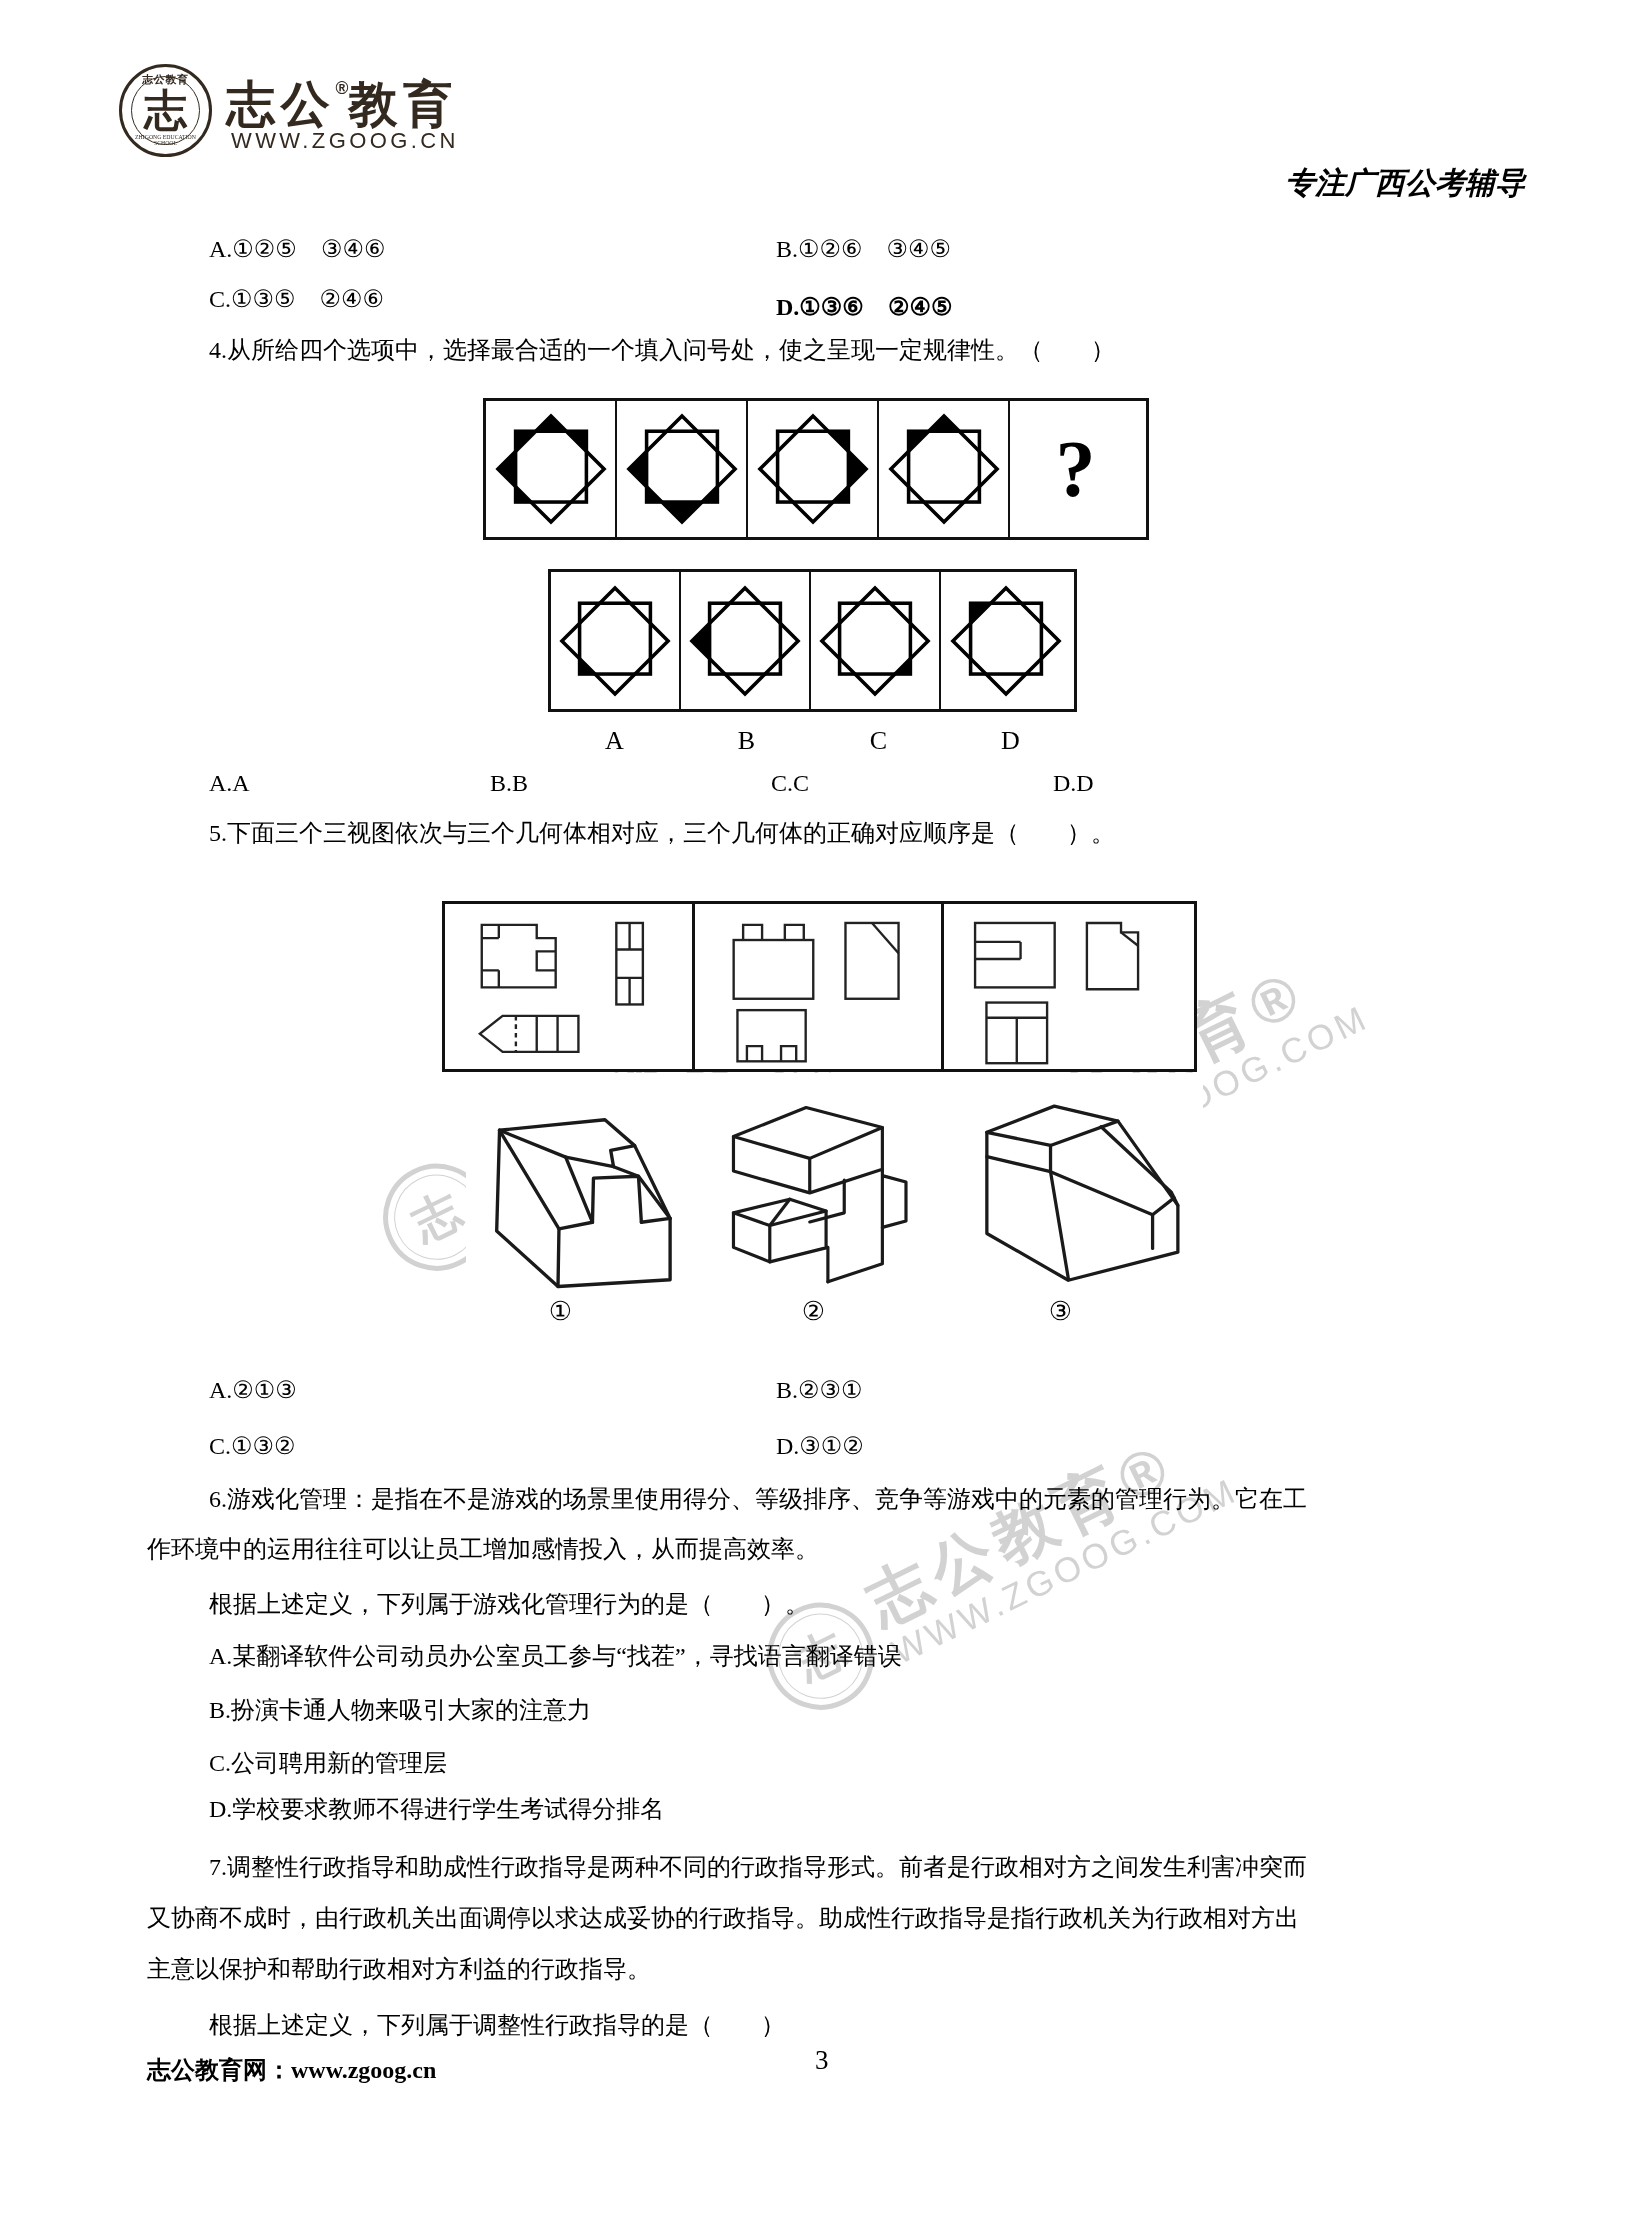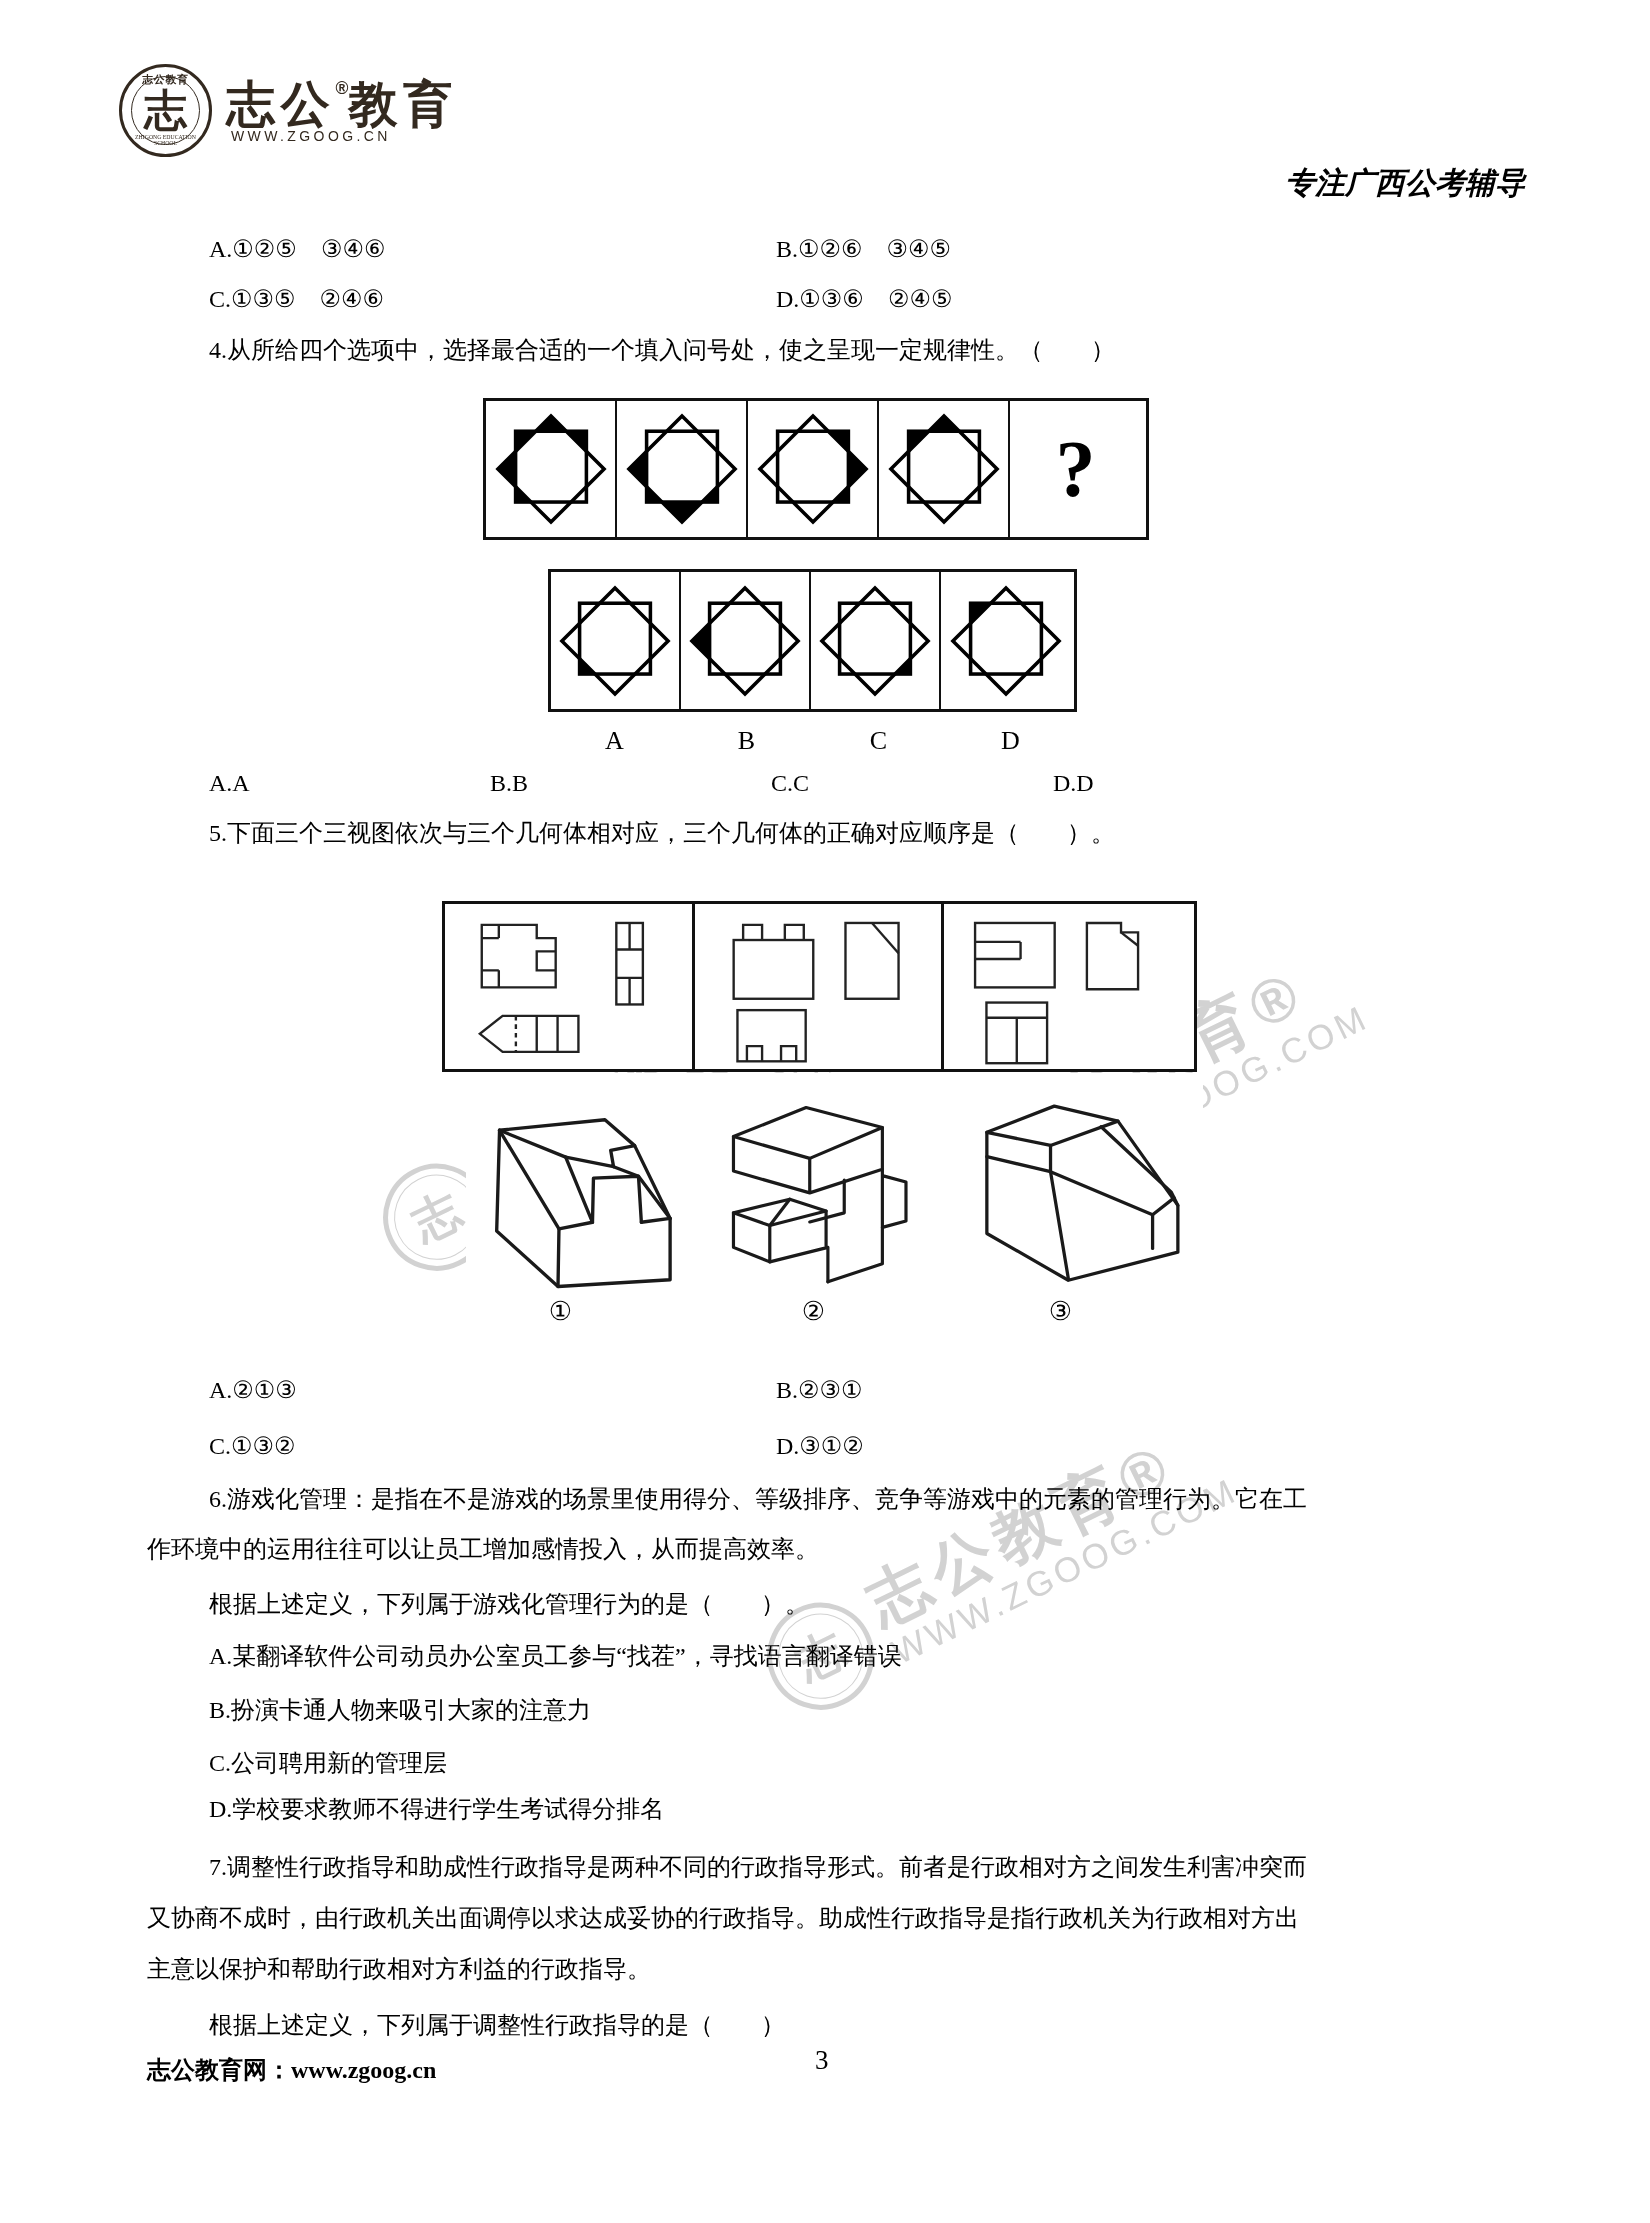--- a/index.html
+++ b/index.html
@@ -14,21 +14,21 @@
         border-radius:50%;display:flex;align-items:center;justify-content:center;}
   .seal-char{font-family:"Liberation Sans",sans-serif;font-weight:bold;font-size:43px;color:#33291f;}
   .seal-top{position:absolute;top:5.8px;left:0;right:0;text-align:center;font-size:10.7px;color:#33291f;
         font-weight:bold;letter-spacing:1px;}
   .seal-bottom{position:absolute;bottom:6.8px;left:0;right:0;text-align:center;font-size:6.8px;color:#33291f;
         letter-spacing:0px;transform:scale(.85);}
   .brand{position:absolute;left:226px;top:72px;font-family:"Liberation Sans",sans-serif;
         font-weight:bold;font-size:49px;letter-spacing:5.8px;color:#33291f;z-index:5;}
   .brand sup{font-size:17.5px;vertical-align:27px;letter-spacing:0;}
   .brand-url{position:absolute;left:231px;top:128px;font-family:"Liberation Sans",sans-serif;
-        font-size:14px;letter-spacing:3.4px;color:#33291f;z-index:5;}
+        font-size:22px;letter-spacing:3.4px;color:#33291f;z-index:5;}
   .tagline{position:absolute;right:126px;top:163px;font-size:30px;font-weight:bold;z-index:5;font-style:italic;}
   
   .wm{position:absolute;display:flex;align-items:flex-start;color:#d2d2d2;z-index:1;
       transform:rotate(-26deg);transform-origin:53px 53px;}
   .wm-seal{width:107px;height:107px;border:5.8px solid #d2d2d2;border-radius:50%;box-sizing:border-box;
       flex:0 0 auto;display:flex;align-items:center;justify-content:center;}
   .wm-seal-inner{width:83px;height:83px;border:1.9px solid #d2d2d2;border-radius:50%;
       display:flex;align-items:center;justify-content:center;
       font-family:"Liberation Sans",sans-serif;font-weight:bold;font-size:47px;}
   .wm-body{margin-left:13.6px;}
@@ -89,21 +89,21 @@
       </div>
     <div class="seal-bottom">ZHIGONG EDUCATION SCHOOL</div>
   </div>
   <div class="brand"><span>志公</span><sup>®</sup><span>教育</span></div>
   <div class="brand-url">WWW.ZGOOG.CN</div>
   <div class="tagline">专注广西公考辅导</div>
 
   <div class="t" style="left:209px;top:233px;">A.①②⑤　③④⑥</div>
   <div class="t" style="left:776px;top:233px;">B.①②⑥　③④⑤</div>
   <div class="t" style="left:209px;top:283px;">C.①③⑤　②④⑥</div>
-  <div class="t" style="left:776px;top:283px;">D.①③⑥　②④⑤</div>
+  <div class="t" style="left:776px;top:291px;font-weight:bold;">D.①③⑥　②④⑤</div>
 
   <div class="t" style="left:209px;top:334px;">4.从所给四个选项中，选择最合适的一个填入问号处，使之呈现一定规律性。（　　）</div>
 
   <div class="figrow" style="left:483px;top:398px;width:666px;height:142px;" id="star-row-1">
       <div class="star-cell" style="width: 131px;">
         <svg width="118" height="118" viewBox="0 0 100 100">
     <rect x="20" y="18" width="60" height="60" fill="none" stroke="#000" stroke-width="3"></rect>
     <polygon points="50,5 95,50 50,95 5,50" fill="none" stroke="#000" stroke-width="3"></polygon>
           <polygon points="20,18 37,18 20,35" fill="#000" stroke="none"></polygon>
           <polygon points="50,5 63,18 37,18" fill="#000" stroke="none"></polygon>

